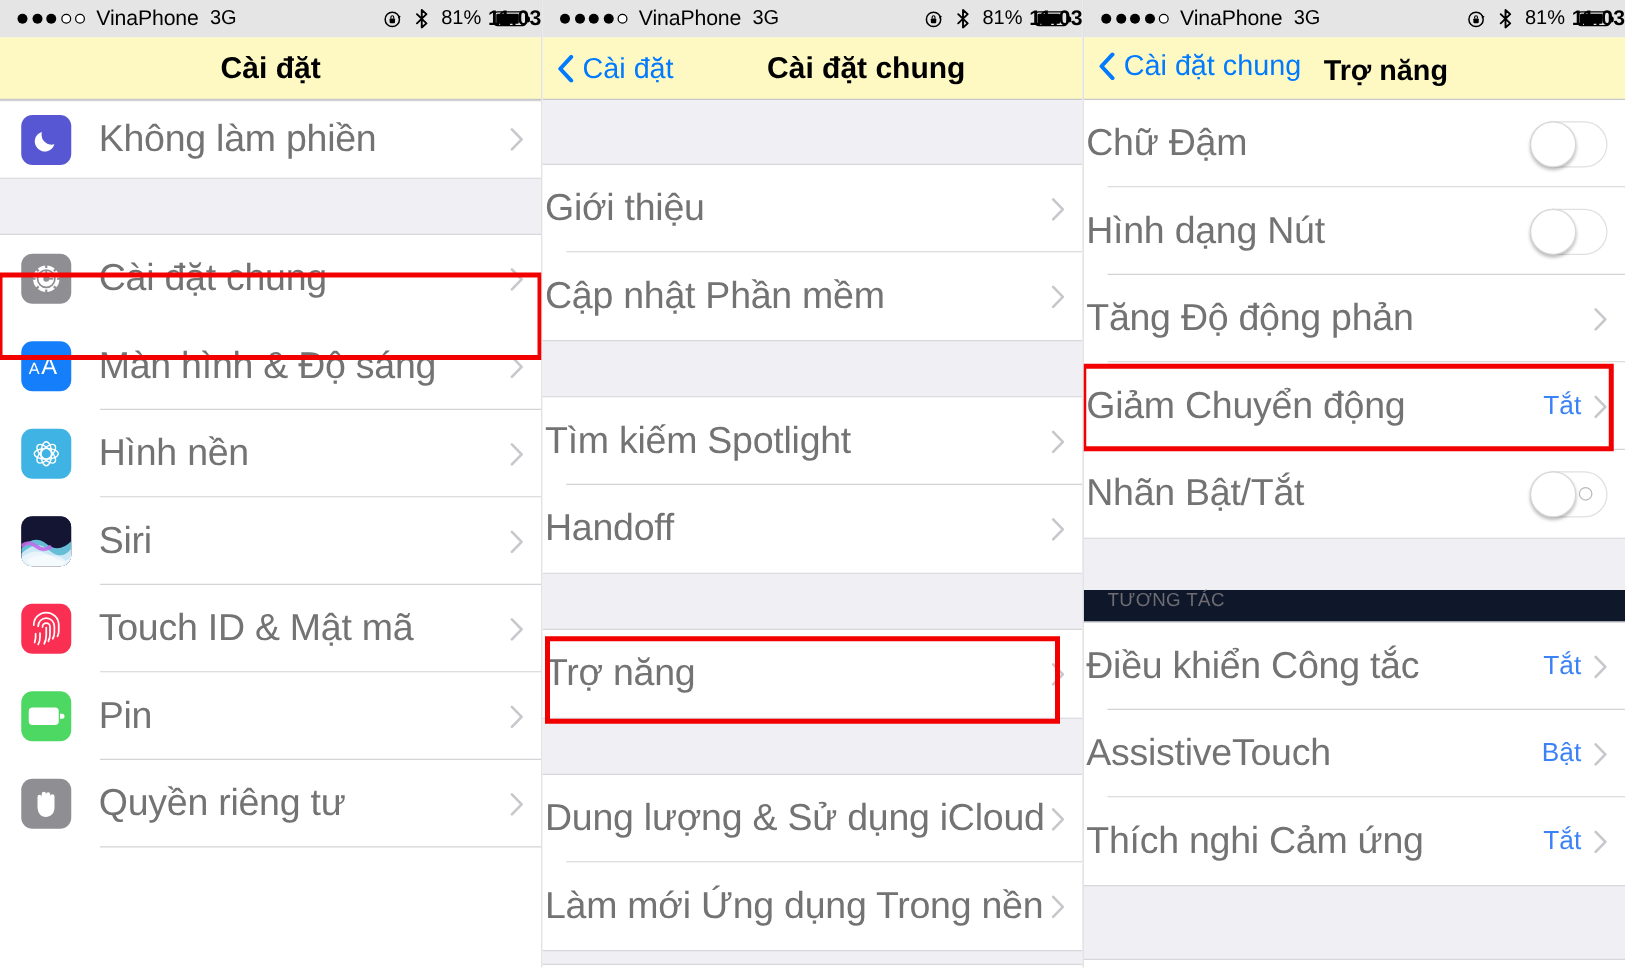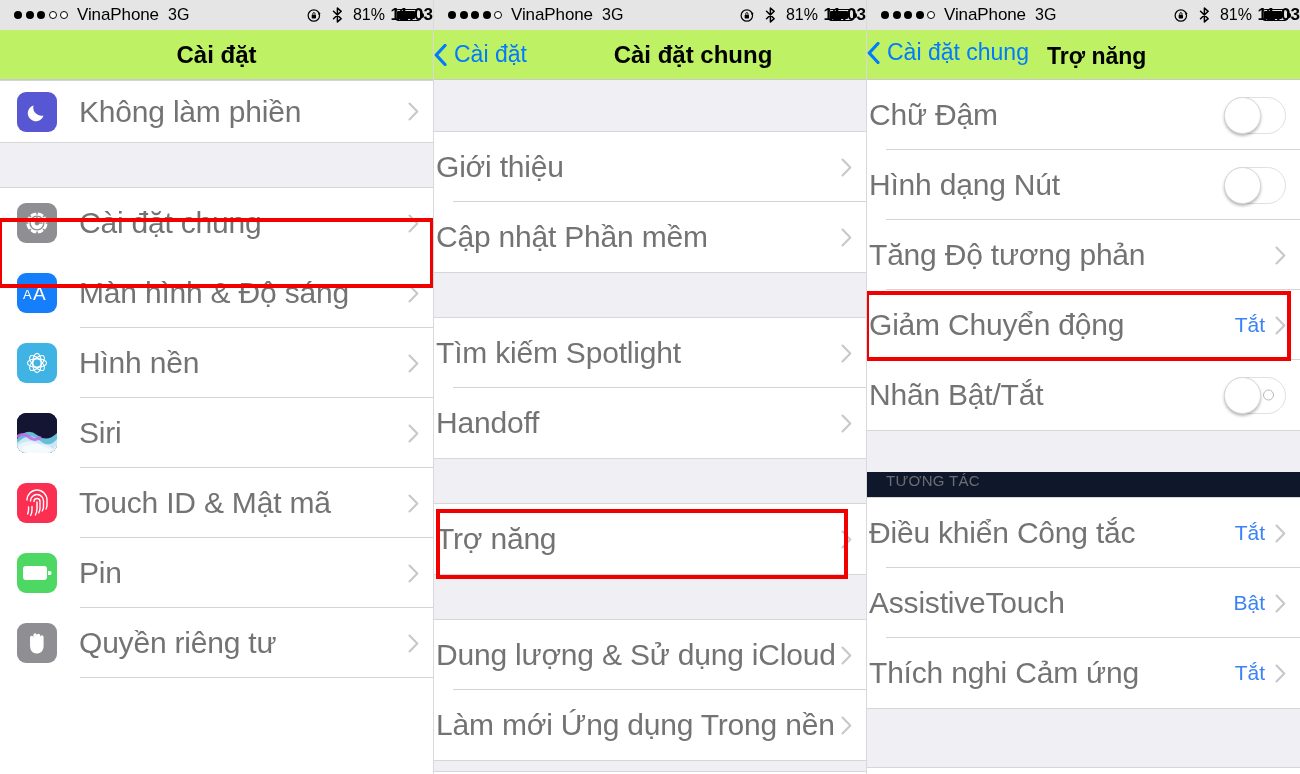--- a/index.html
+++ b/index.html
@@ -56,26 +56,26 @@
   }
   .battery::after {
     content: ""; position: absolute; right: -4px; top: 3.3px;
     width: 2.4px; height: 5px; background: #000; border-radius: 0 2px 2px 0;
   }
   .battery > i { display: block; height: 100%; background: #000; border-radius: 1px; }
 
   
   .navbar {
     height: 50px;
-    background: #bef264;
+    background: #fef9c3;
     border-bottom: 1px solid #c8c7cc;
     display: flex;
     align-items: center;
     position: relative;
-    padding: 0 0;
+    padding: 0 12px;
   }
   .nav-title-center {
     position: absolute; left: 0; right: 0; text-align: center;
     font-size: 24px; font-weight: bold; color: #000;
   }
   .backbtn {
     display: flex; align-items: center; gap: 7px;
     color: #007aff; font-size: 23px; position: relative; z-index: 3;
   }
   .chev-back {
@@ -531,21 +531,21 @@
 
       <div class="row noicon">
         <span class="label">Hình dạng Nút</span>
         <div class="toggle">
             <div class="knob"></div>
           </div>
         <div class="sep"></div>
       </div>
 
       <div class="row noicon">
-        <span class="label">Tăng Độ tương phản</span>
+        <span class="label">Tăng Độ động phản</span>
         <svg class="chev" viewBox="0 0 11 19">
             <path d="M1.5 1.5 L9.3 9.5 L1.5 17.5" fill="none" stroke="#c7c7cc" stroke-width="2.1" stroke-linecap="round" stroke-linejoin="round"></path>
           </svg>
         <div class="sep"></div>
       </div>
 
       <div class="row noicon">
         <span class="label">Giảm Chuyển động</span>
         <span class="value">Tắt</span>
         <svg class="chev after-value" viewBox="0 0 11 19">

